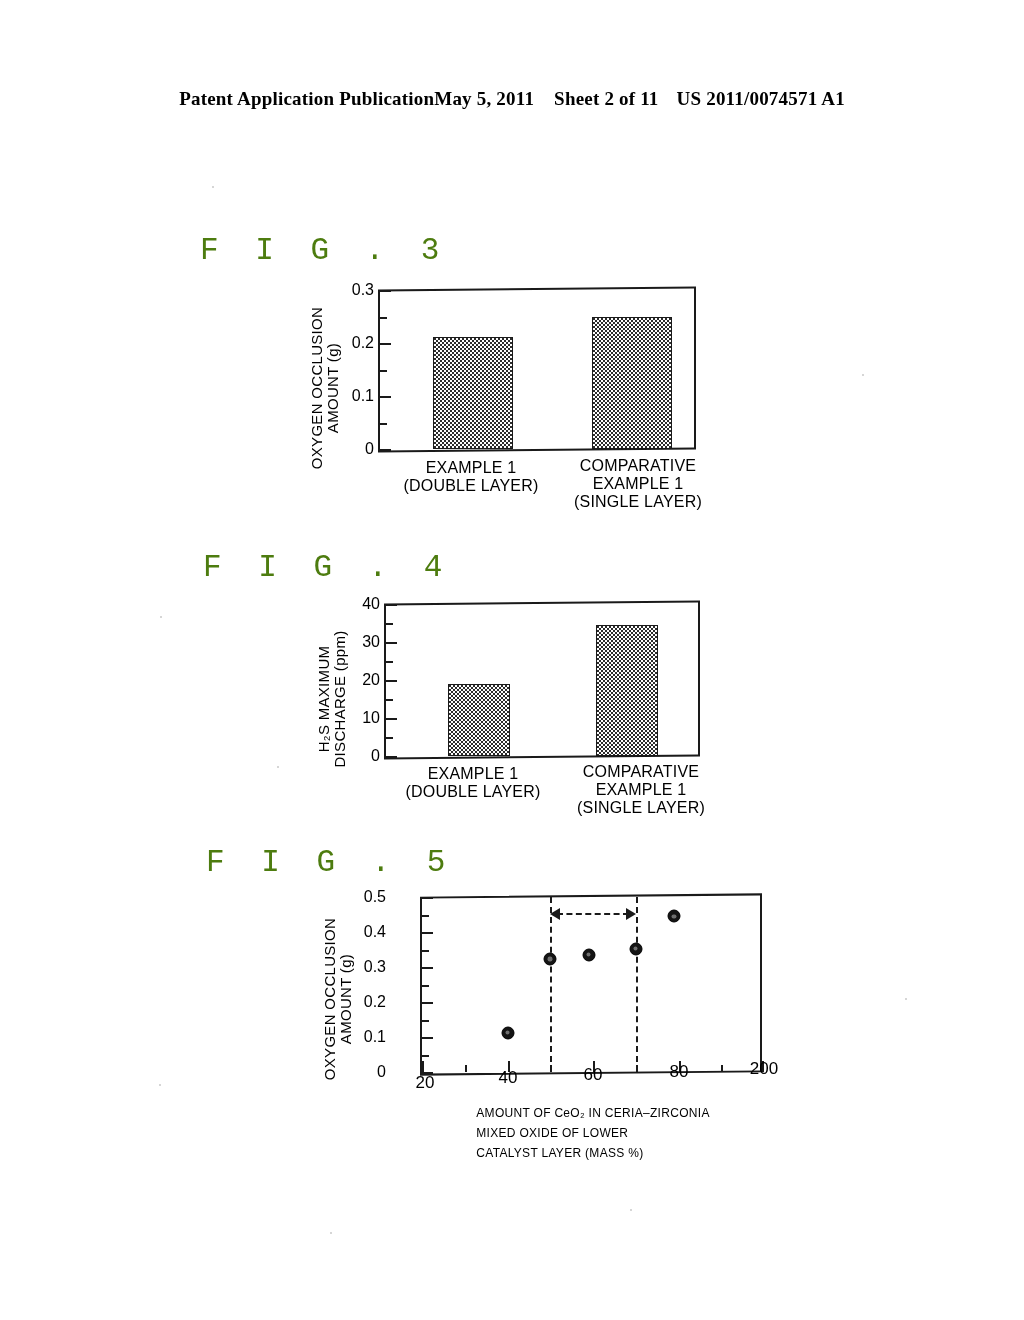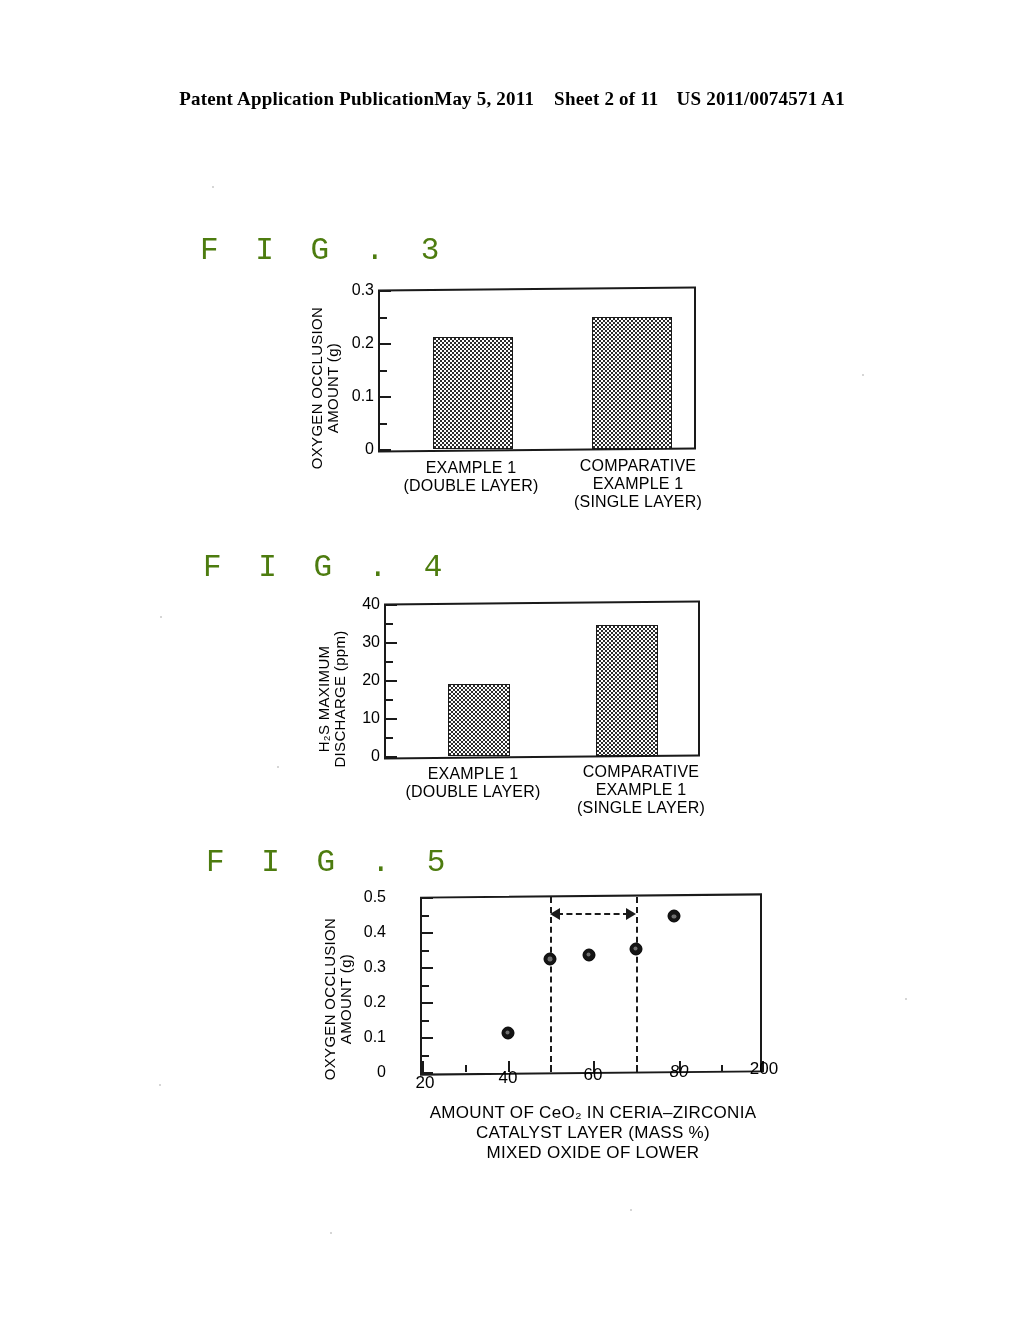--- a/index.html
+++ b/index.html
@@ -180,22 +180,22 @@
     width: 0; height: 0;
     border-top: 6px solid transparent;
     border-bottom: 6px solid transparent;
   }
   .arrow-row .head.left  { left: 0;  border-right: 10px solid #1a1a1a; }
   .arrow-row .head.right { right: 0; border-left: 10px solid #1a1a1a; }
 
   
   .xcaption {
     position: absolute;
-    text-align: center;
-    font-size: 17px;
+    text-align: left;
+    font-size: 12px;
     line-height: 20px;
     letter-spacing: 0.3px;
     white-space: nowrap;
     transform: translateX(-50%);
   }
 
   
   .speck {
     position: absolute;
     width: 2px; height: 2px;
@@ -357,27 +357,27 @@
       <div class="dot" style="left:128.2px; bottom:112.8px;"></div>
       <div class="dot" style="left:166.7px; bottom:117.1px;"></div>
       <div class="dot" style="left:213.7px; bottom:123.5px;"></div>
       <div class="dot" style="left:252.2px; bottom:155.7px;"></div>
     </div>
   </div>
 
   <div class="xlab" style="left:425px; top:1073px;">20</div>
   <div class="xlab" style="left:508px; top:1068px;">40</div>
   <div class="xlab" style="left:593px; top:1065px;">60</div>
-  <div class="xlab" style="left:679px; top:1062px;font-style:italic;">80</div>
+  <div class="xlab" style="left:679px; top:1062px;">80</div>
   <div class="xlab" style="left:764px; top:1059px;">200</div>
 
   <div class="xcaption" style="left:593px; top:1103px;">
     <div>AMOUNT OF CeO₂ IN CERIA–ZIRCONIA</div>
+    <div>MIXED OXIDE OF LOWER</div>
     <div>CATALYST LAYER (MASS %)</div>
-    <div>MIXED OXIDE OF LOWER</div>
   </div>
 </div>
 
 <div class="speck" style="left:212px; top:186px;"></div>
 <div class="speck" style="left:862px; top:374px;"></div>
 <div class="speck" style="left:160px; top:616px;"></div>
 <div class="speck" style="left:277px; top:766px;"></div>
 <div class="speck" style="left:159px; top:1084px;"></div>
 <div class="speck" style="left:630px; top:1209px;"></div>
 <div class="speck" style="left:330px; top:1232px;"></div>

